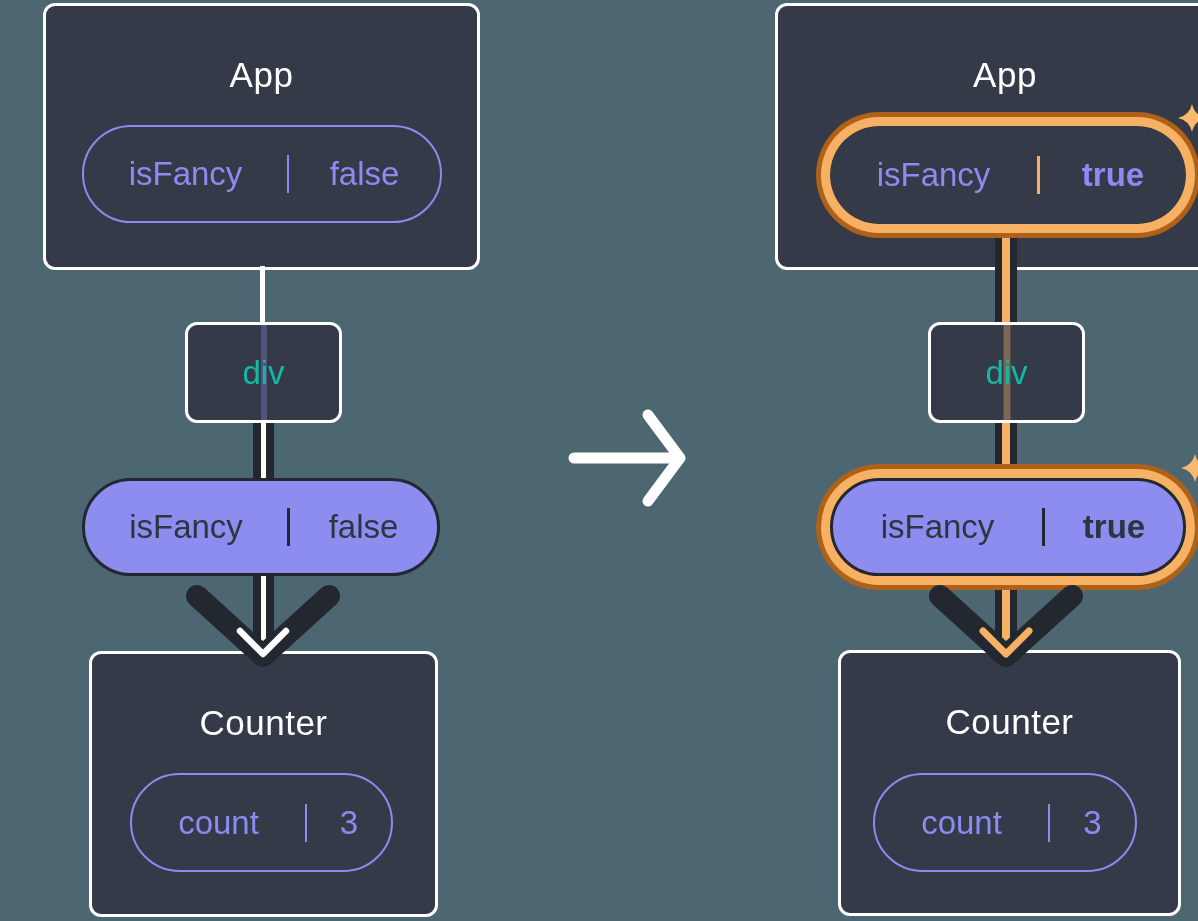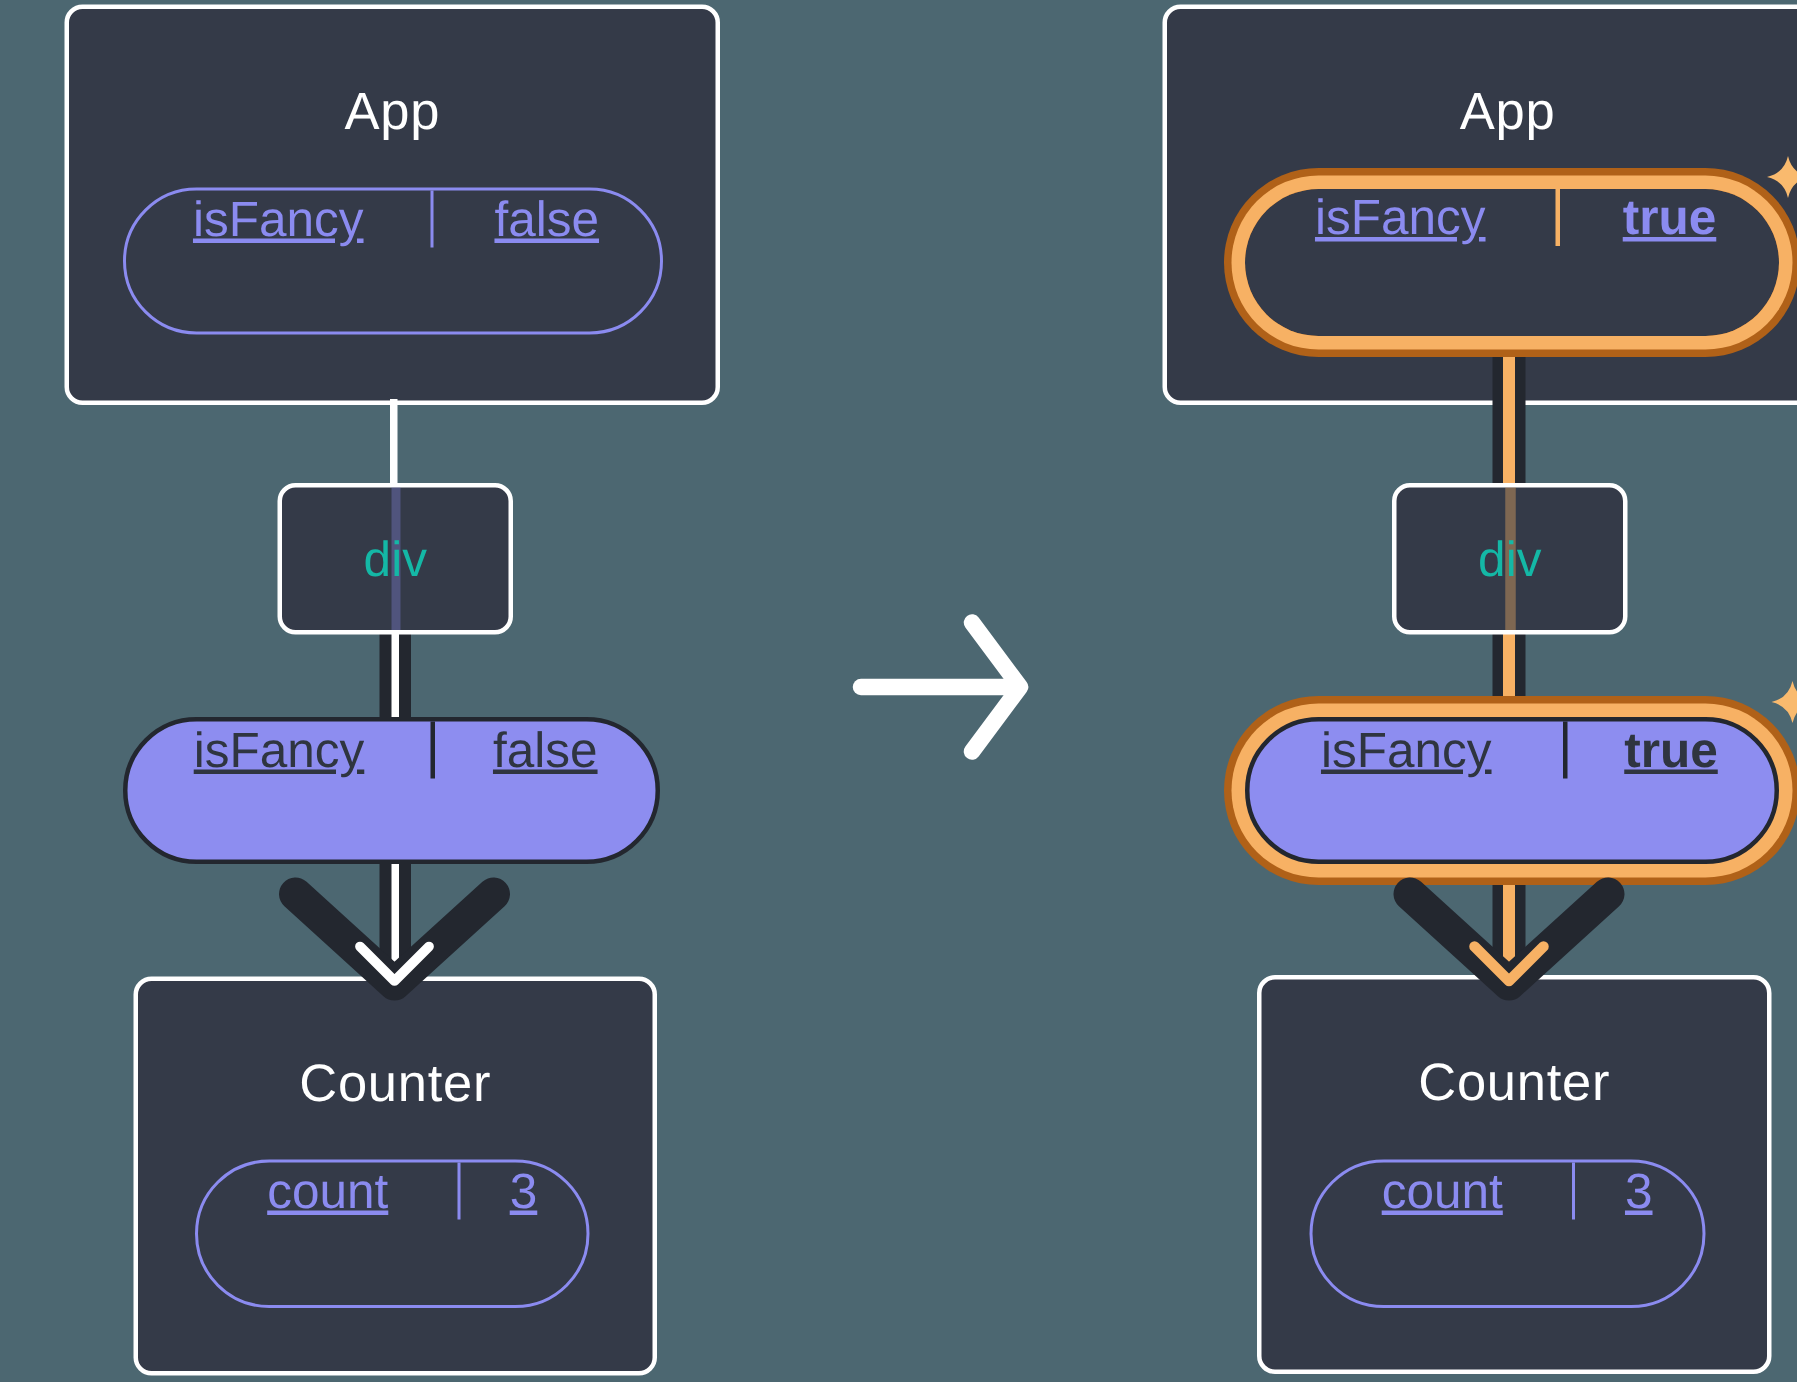--- a/index.html
+++ b/index.html
@@ -33,22 +33,22 @@
   .div-label{position:relative;z-index:2;color:#14b8a6;font-size:33px;font-weight:500;}
   .through{
     position:absolute;top:0;bottom:0;left:50%;transform:translateX(-50%);
     width:6px;z-index:1;
   }
   .l-div .through{background:rgba(139,139,240,.32);}
   .r-div .through{background:rgba(247,177,100,.38);width:7px;}
 
   
   .pill{
-    position:absolute;display:flex;align-items:flex-start;box-sizing:border-box;
-    border-radius:60px;z-index:5;text-decoration:underline;
+    position:absolute;display:flex;align-items:center;box-sizing:border-box;
+    border-radius:60px;z-index:5;
   }
   .pill .cell{
     display:flex;align-items:center;justify-content:center;
     font-size:33px;flex:1;
   }
   .outline{border:2px solid var(--purple,#8b8bf0);color:var(--purple,#8b8bf0);}
   .outline .cell + .cell{border-left:2px solid var(--purple,#8b8bf0);}
   .fillpill{
     background:var(--pill-fill,#8d8df0);
     border:3px solid var(--dark,#23272f);

